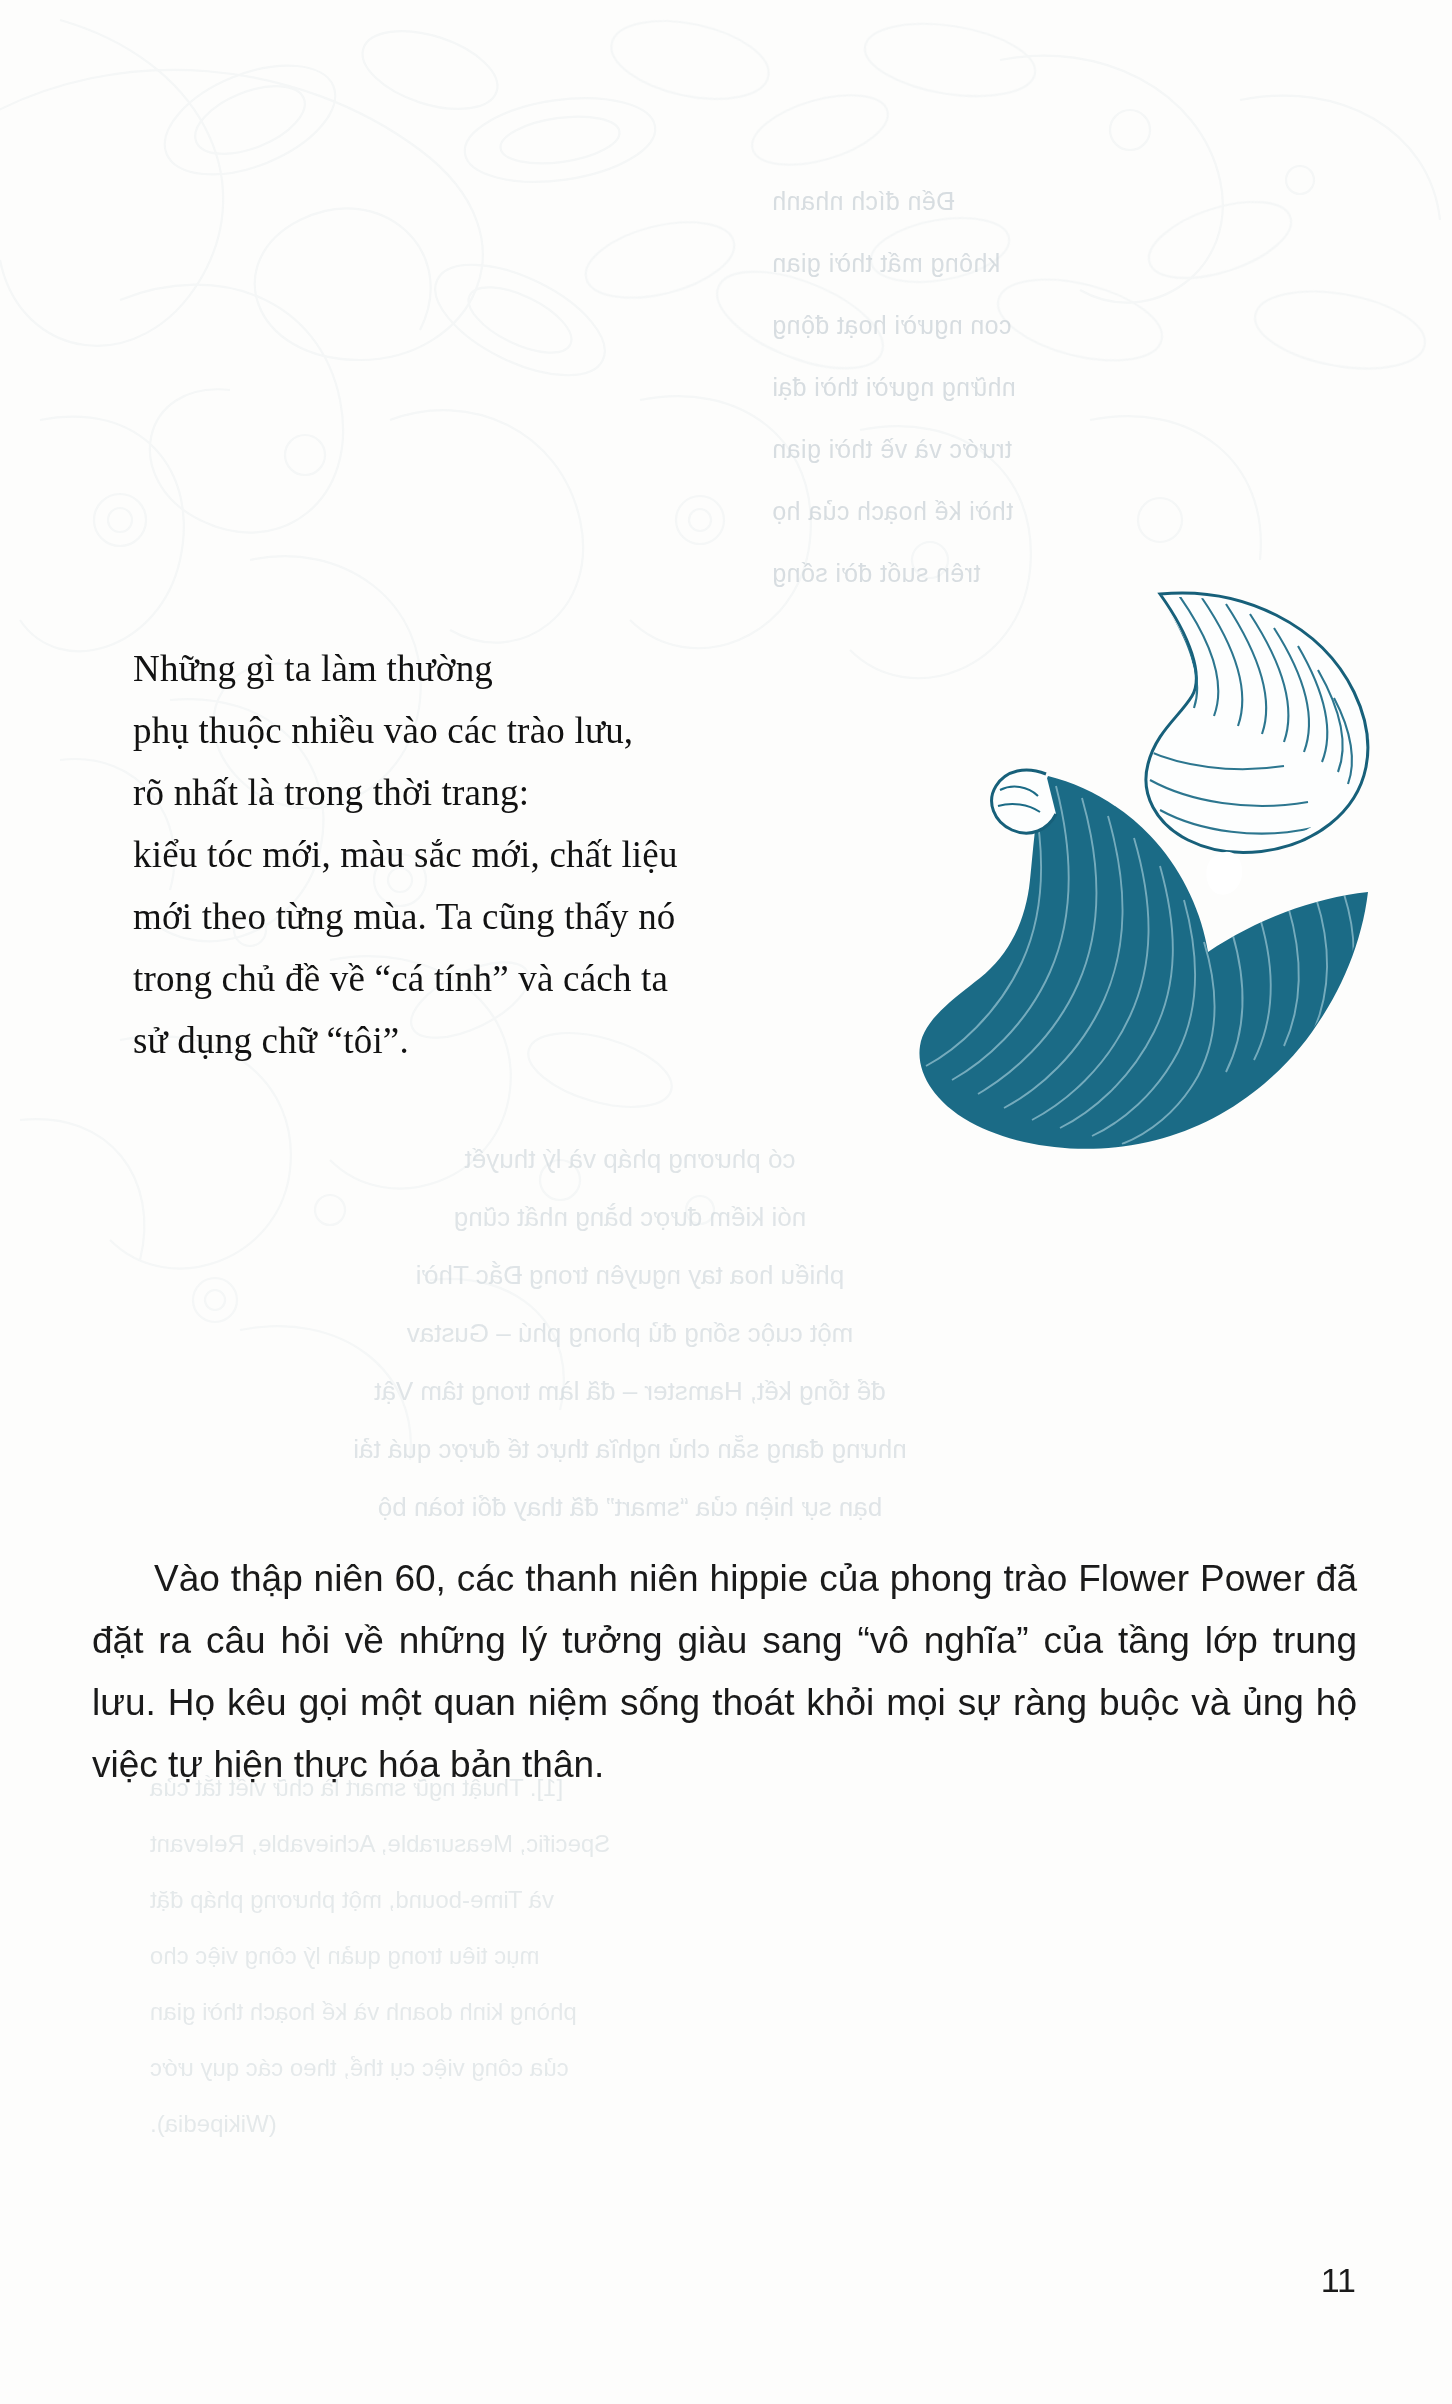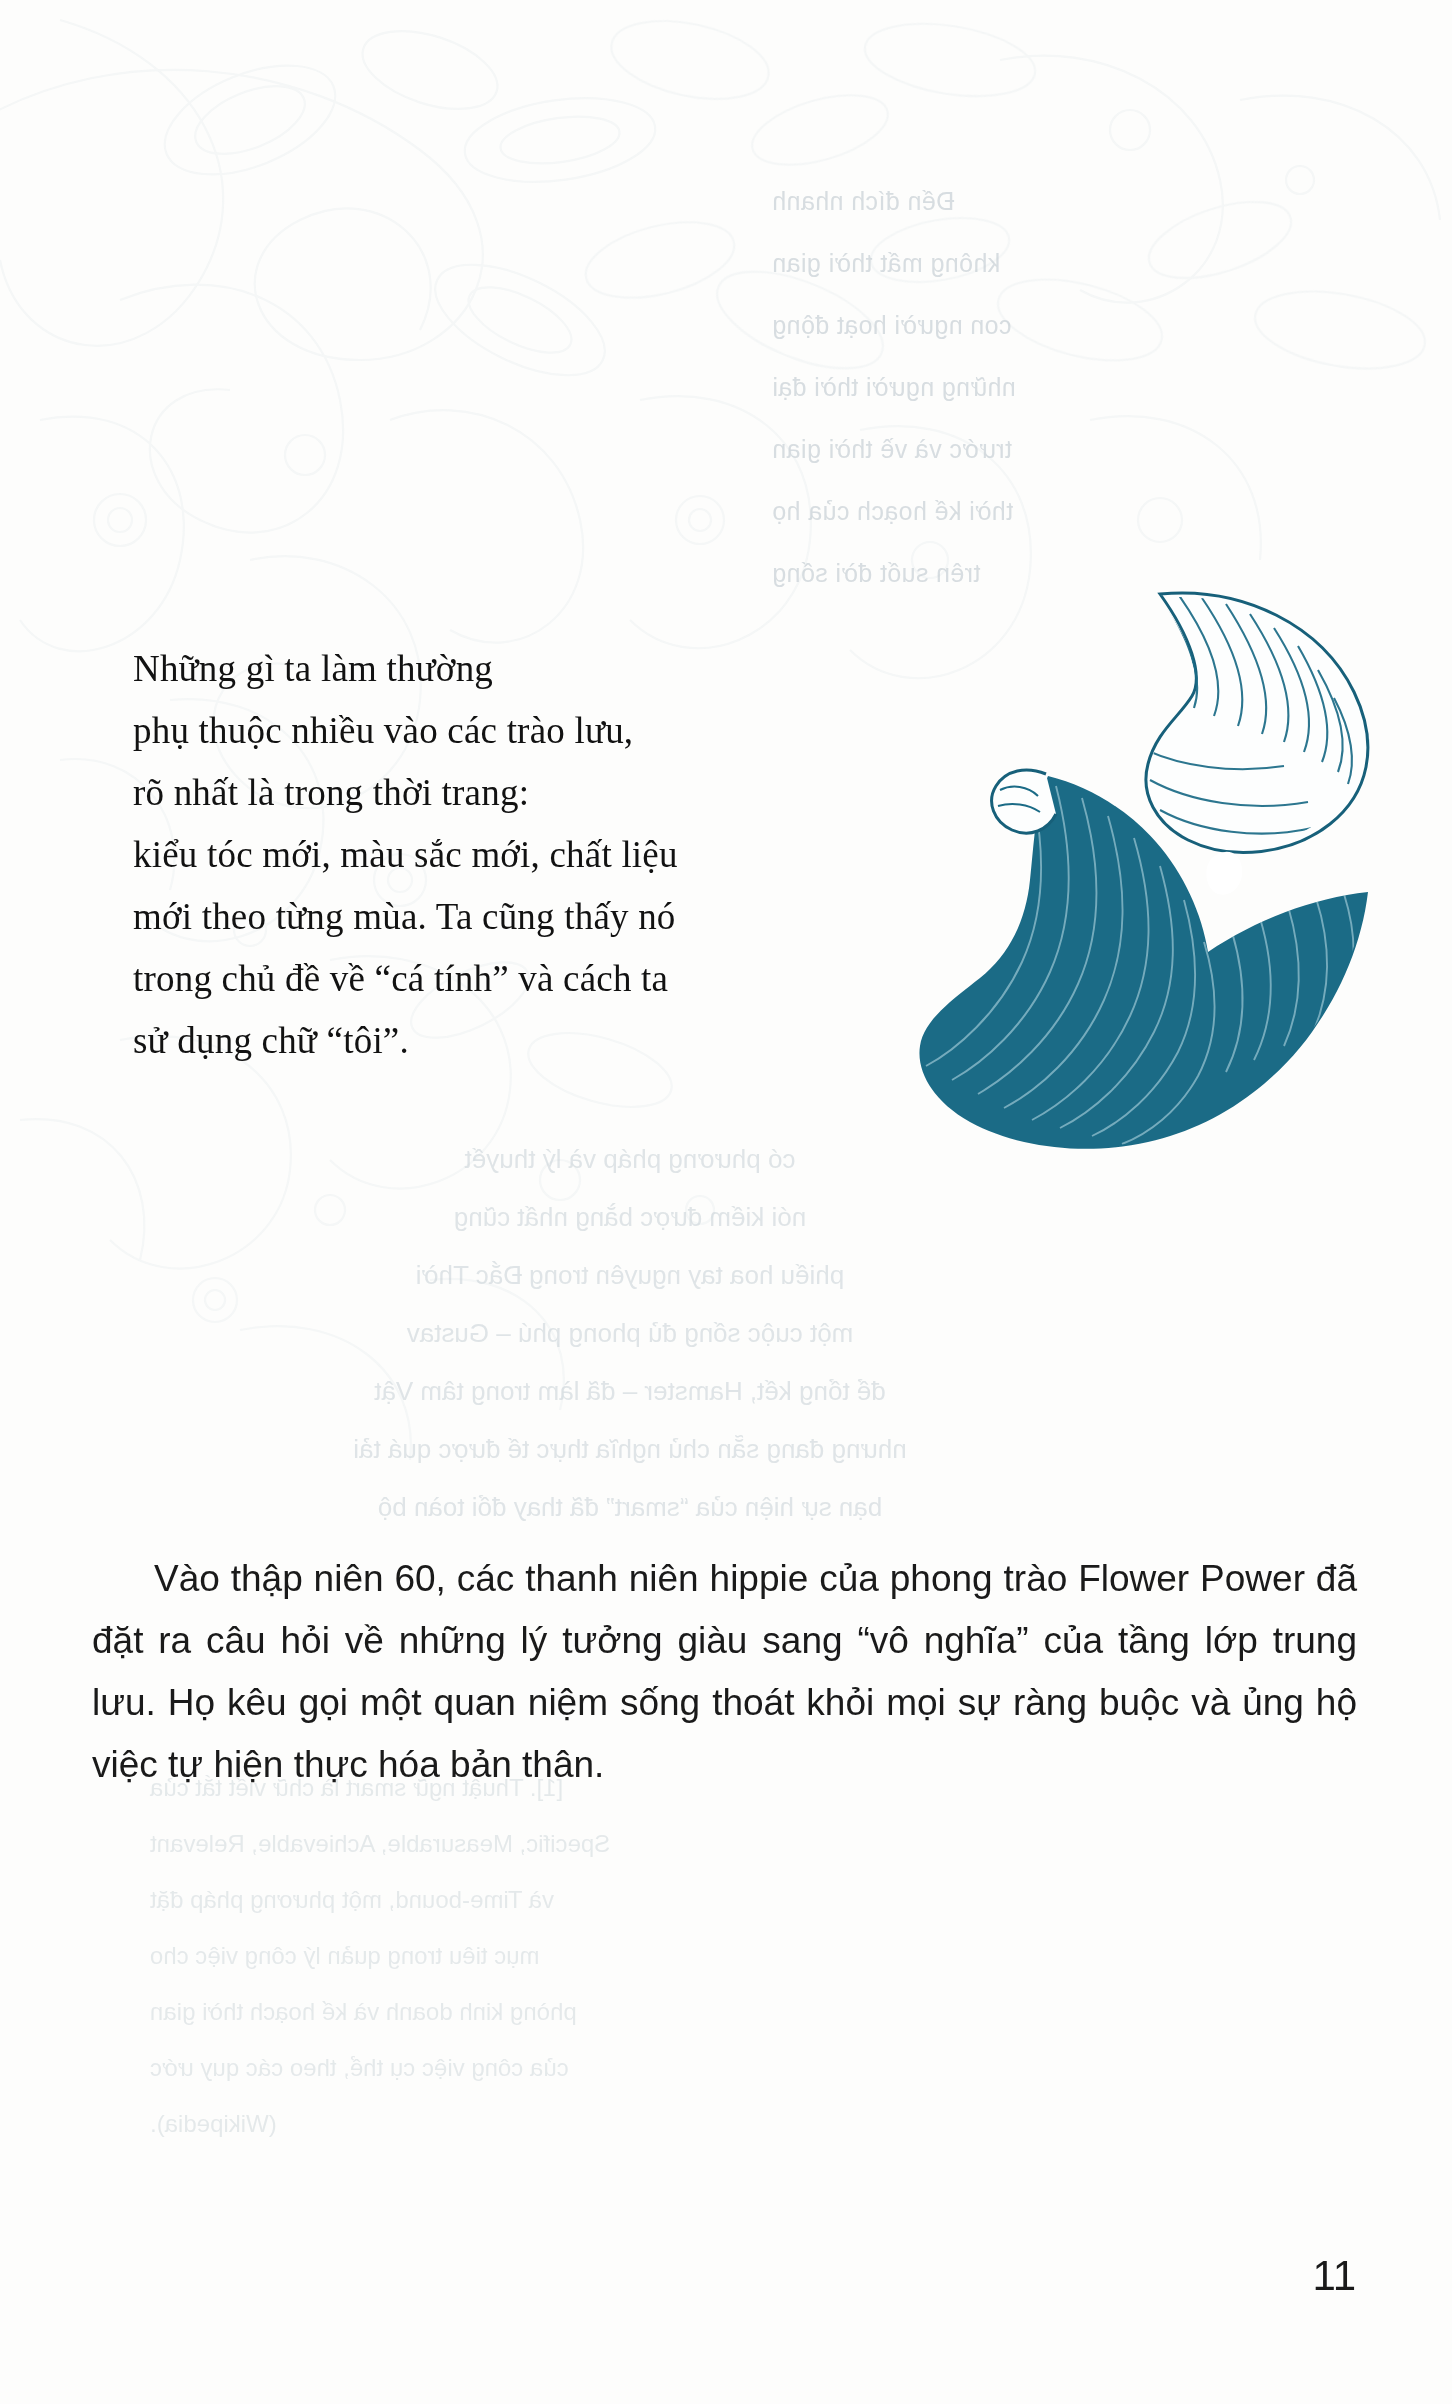--- a/index.html
+++ b/index.html
@@ -110,21 +110,21 @@
   .body-copy p {
     margin: 0 0 2px 0;
     text-indent: 62px;
   }
 
   
   .page-number {
     position: absolute;
     right: 96px;
     bottom: 104px;
-    font-size: 42px;
+    font-size: 34px;
     color: #1a1a1a;
     font-family: "Liberation Sans", sans-serif;
   }
 </style>
 </head>
 <body>
 
 <div class="page">
 
   <svg class="ornament" viewBox="0 0 1452 1560" preserveAspectRatio="none" aria-hidden="true">

